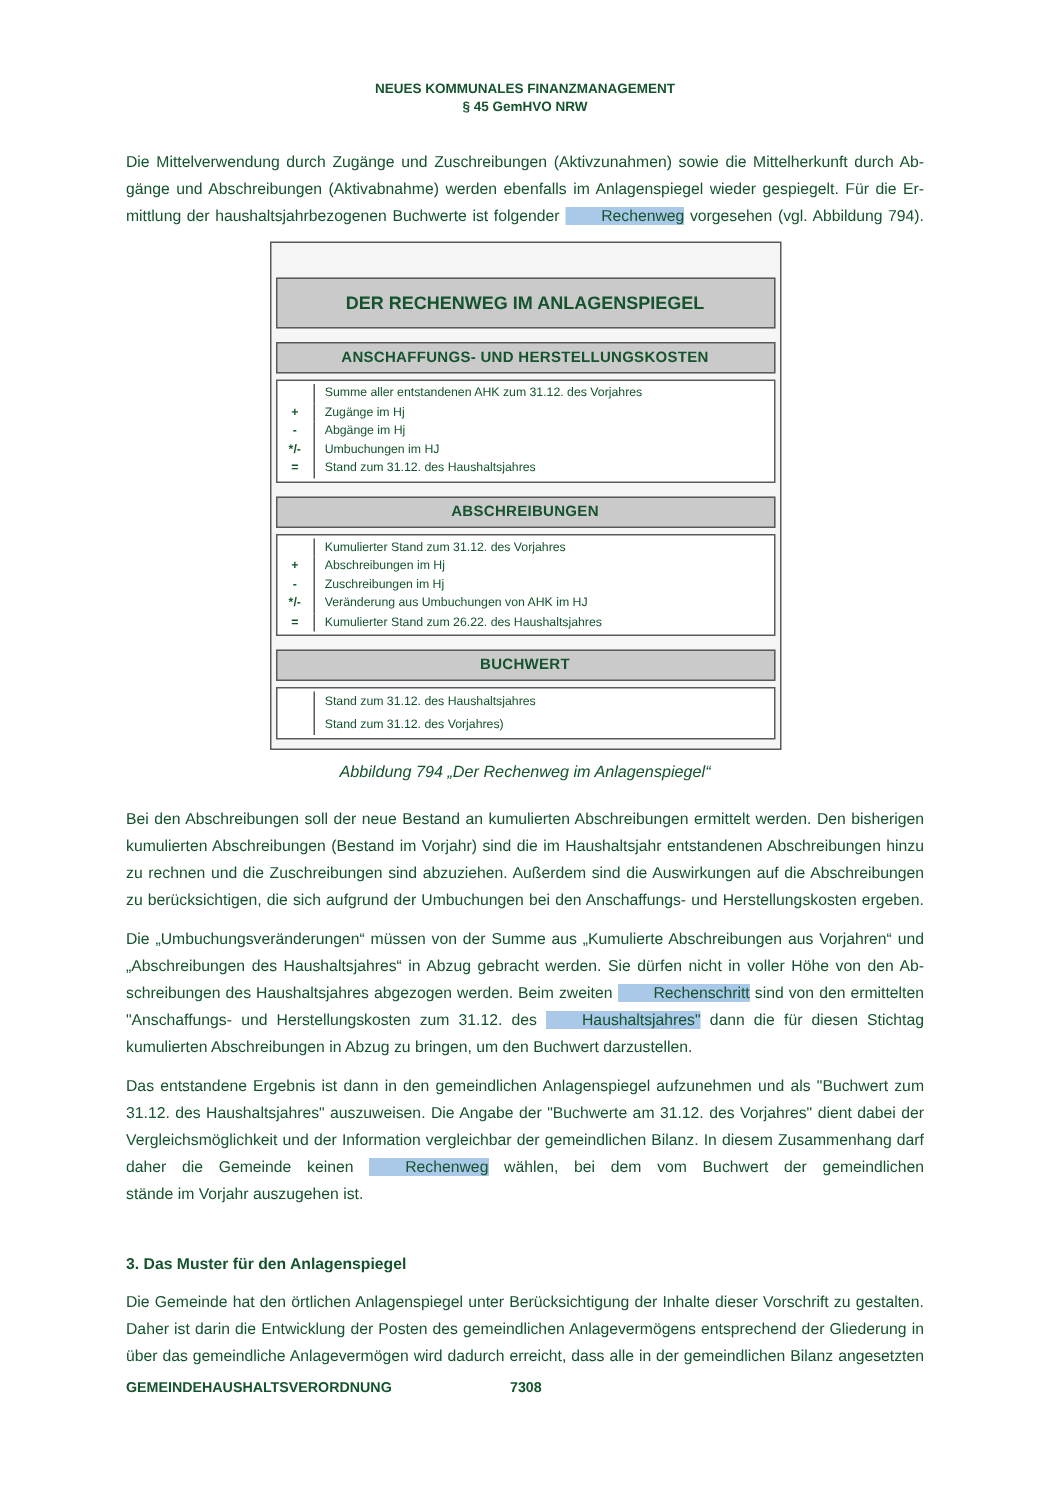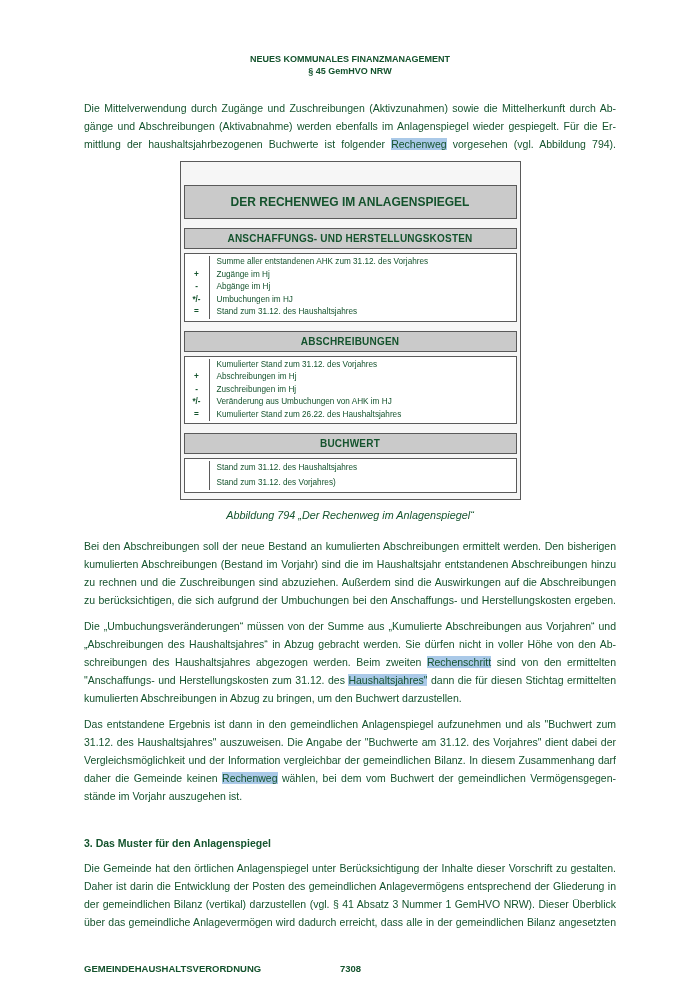--- a/index.html
+++ b/index.html
@@ -12,21 +12,21 @@
     font-family:"Liberation Sans","DejaVu Sans",sans-serif;color:#14532d;
     padding:0 84px;overflow:hidden;
   }
   
   .doc-header{padding-top:53px;text-align:center;font-weight:bold;font-size:9px;line-height:12px;}
   
   .content{margin-top:22px;}
   .para{margin:0 0 8px 0;font-size:10.5px;}
   .text-line{line-height:18px;height:18px;overflow:hidden;white-space:nowrap;}
   .text-line.just{text-align:justify;text-align-last:justify;white-space:normal;}
-  .hl{background:var(--hl);}
+  .hl{background:var(--hl);padding-left:24px;}
   
   .diagram{
     width:341px;margin:5px auto 0 auto;border:1px solid var(--bd);
     background:var(--panel);padding:3px 3px 6px 3px;
   }
   .diagram-title{
     border:1px solid var(--bd);background:var(--bar);
     font-weight:bold;font-size:12px;text-align:center;padding:9px 2px;margin-top:20px;
   }
   .section-bar{
@@ -43,21 +43,21 @@
     text-align:center;font-weight:bold;font-size:8.2px;line-height:12.5px;
   }
   .desc-cell{flex:1;padding-left:7px;font-size:8.2px;line-height:12.5px;}
   .buchwert .desc-cell,.buchwert .op-cell{line-height:14.5px;}
   .caption{
     text-align:center;font-style:italic;font-size:10.8px;margin:9px 0 16px 0;
   }
   .subheading{font-weight:bold;font-size:10.5px;margin:32px 0 10px 0;}
   
   .footer{
-    position:absolute;left:84px;top:963px;width:532px;
+    position:absolute;left:84px;top:920px;width:532px;
     font-weight:bold;font-size:9.5px;
   }
   .page-num{position:absolute;left:256px;top:0;}
 </style>
 </head>
 <body>
 
 <div class="page">
 
   <div class="doc-header">
@@ -157,21 +157,20 @@
         <div class="text-line just"><span>Vergleichsmöglichkeit und der Information vergleichbar der gemeindlichen Bilanz. In diesem Zusammenhang darf</span></div>
         <div class="text-line just"><span>daher die Gemeinde keinen </span><span class="hl">Rechenweg</span><span> wählen, bei dem vom Buchwert der gemeindlichen Vermögensgegen-</span></div>
         <div class="text-line"><span>stände im Vorjahr auszugehen ist.</span></div>
       </div>
 
     <div class="subheading">3. Das Muster für den Anlagenspiegel</div>
 
     <div class="para">
         <div class="text-line just"><span>Die Gemeinde hat den örtlichen Anlagenspiegel unter Berücksichtigung der Inhalte dieser Vorschrift zu gestalten.</span></div>
         <div class="text-line just"><span>Daher ist darin die Entwicklung der Posten des gemeindlichen Anlagevermögens entsprechend der Gliederung in</span></div>
-        <div class="text-line just"><span>der gemeindlichen Bilanz (vertikal) darzustellen (vgl. § 41 Absatz 3 Nummer 1 GemHVO NRW). Dieser Überblick</span></div>
         <div class="text-line just"><span>über das gemeindliche Anlagevermögen wird dadurch erreicht, dass alle in der gemeindlichen Bilanz angesetzten</span></div>
       </div>
   </div>
 
   <div class="footer">
     <span>GEMEINDEHAUSHALTSVERORDNUNG</span>
     <span class="page-num">7308</span>
   </div>
 
 </div>

